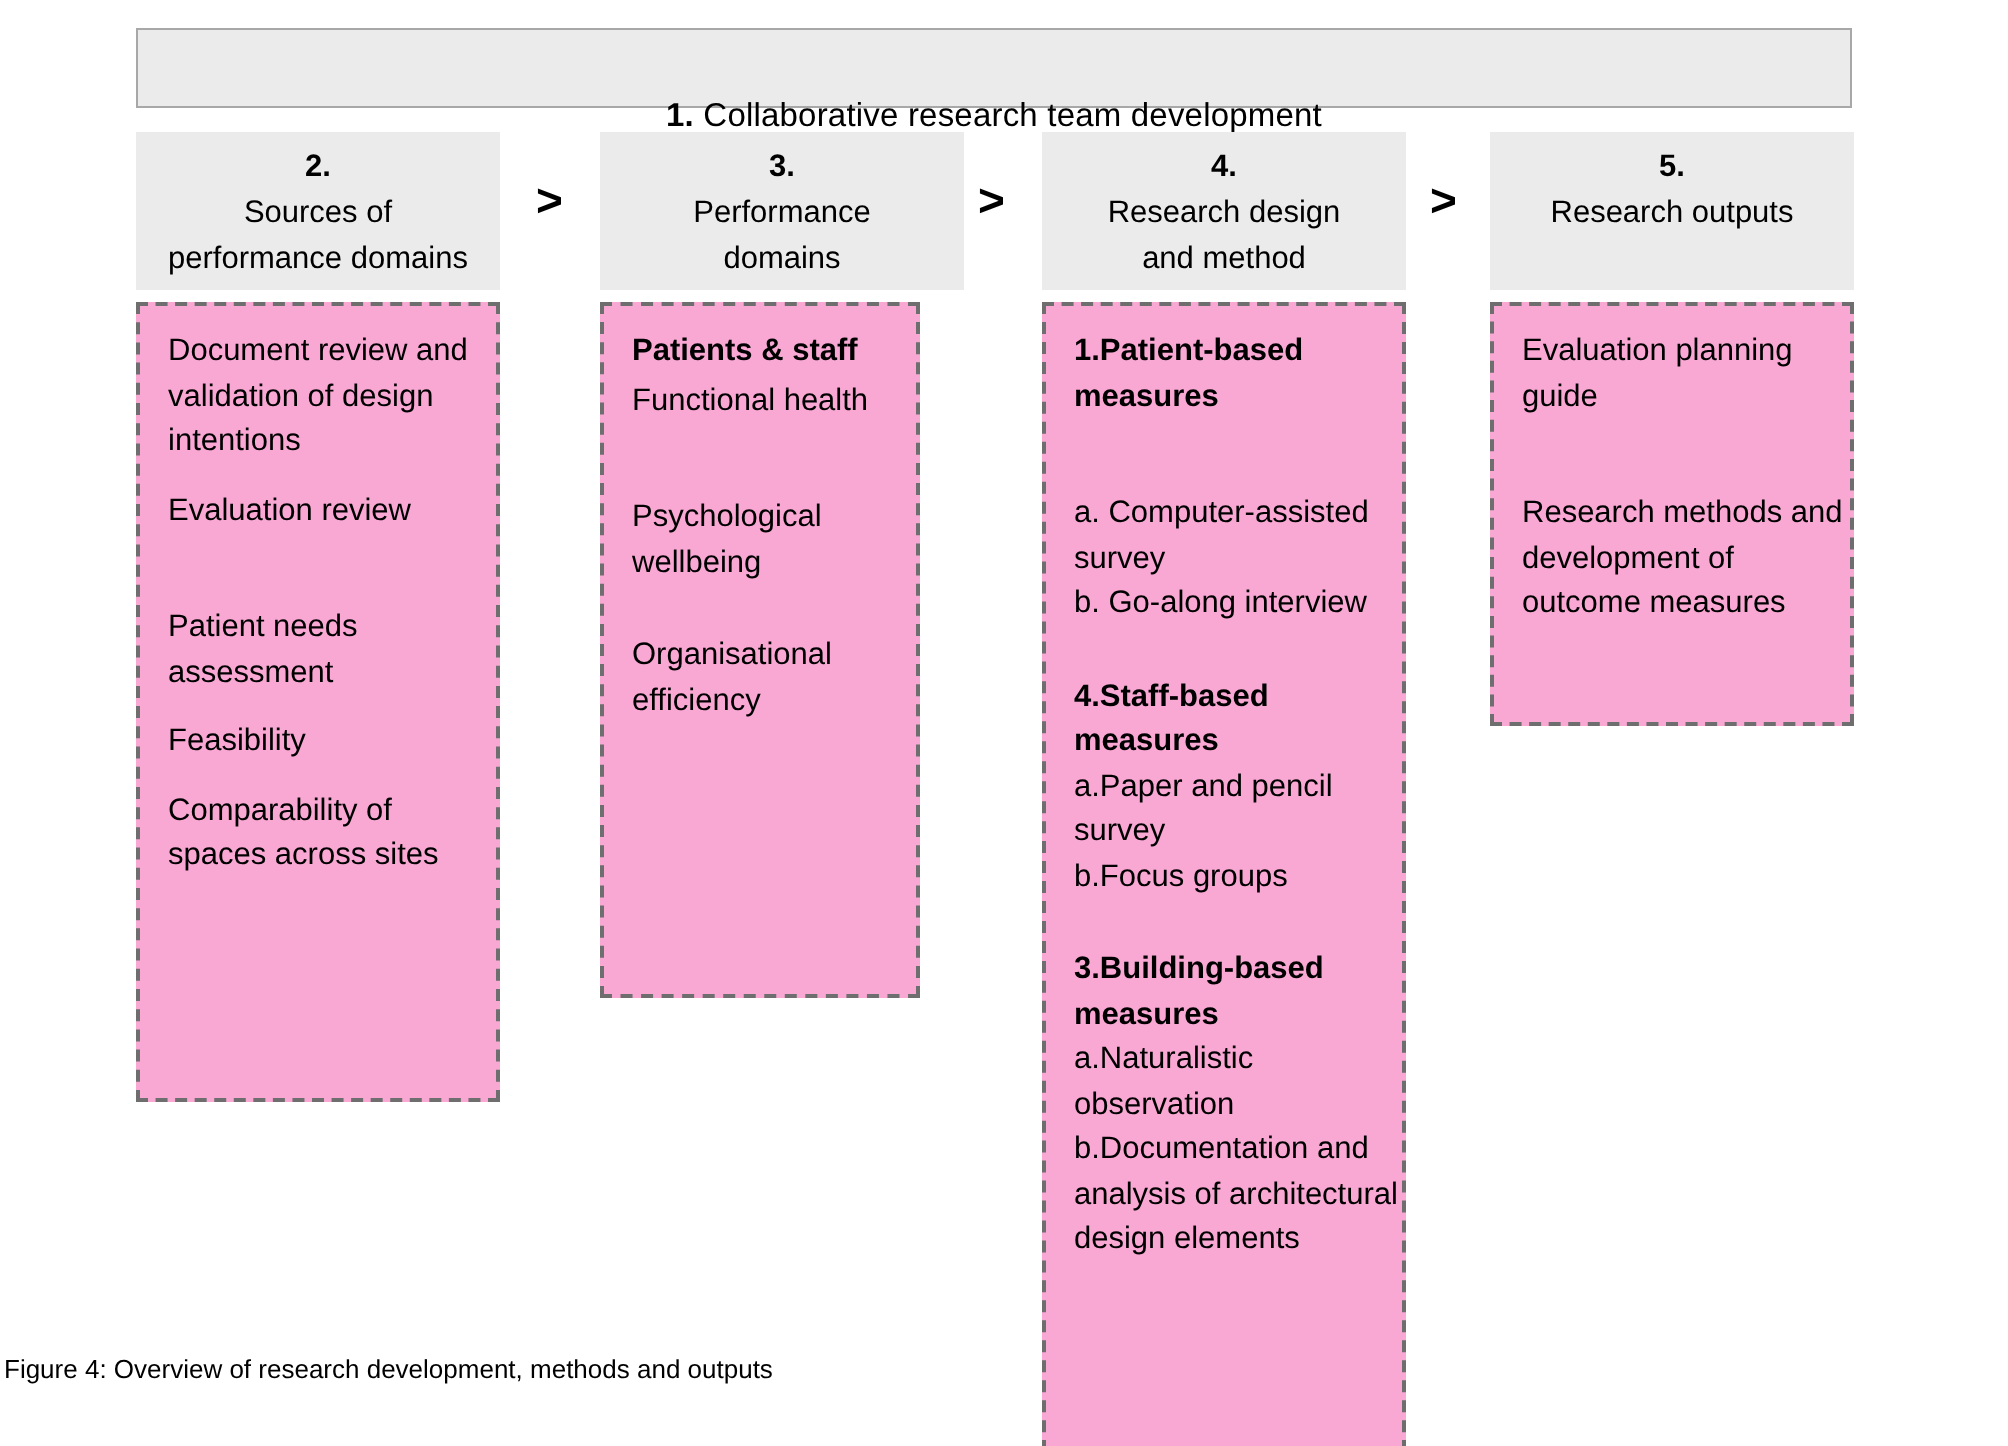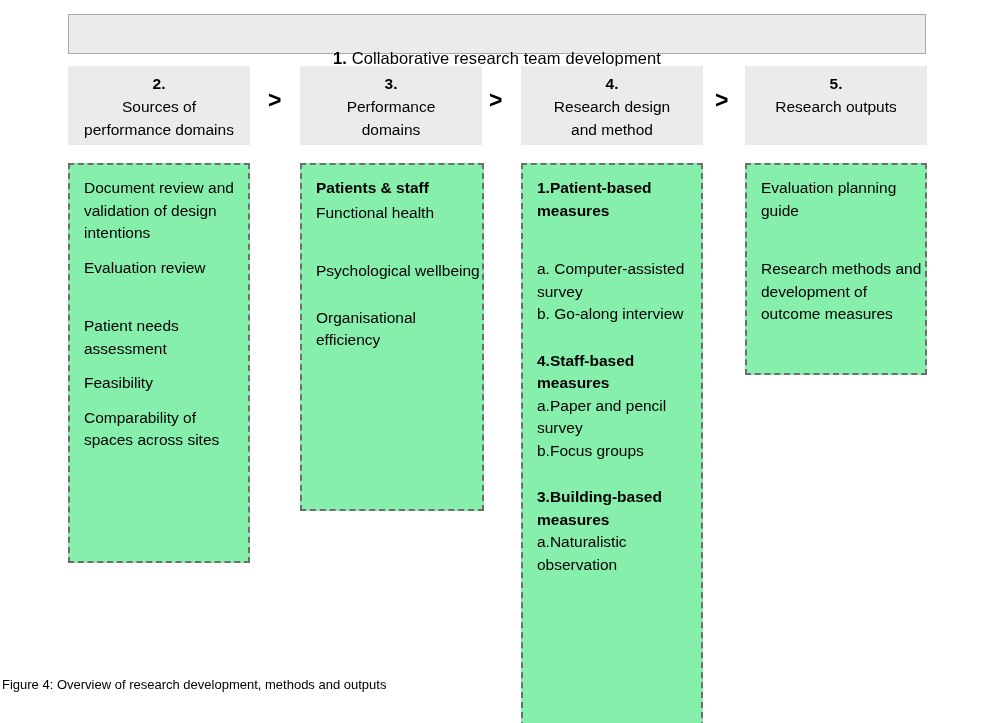--- a/index.html
+++ b/index.html
@@ -58,27 +58,26 @@
     font-weight: bold;
     display: block;
     line-height: 22px;
   }
   .col-header .hdr-line {
     display: block;
   }
 
   .col-body {
     position: absolute;
-    background: #86efac;
+    background: #f9a8d4;
     box-sizing: border-box;
     border: 2px dashed #6e6e6e;
     padding: 12px 0 24px 14px;
     font-size: 15.5px;
     line-height: 22.5px;
-    margin-top: 12px;
   }
   .col-body .entry {
     margin: 0;
     padding: 0;
   }
   .entry.bold {
     font-weight: bold;
   }
   .entry.gap-xs { margin-top: 2px; }
   .entry.gap-sm { margin-top: 12px; }
@@ -129,21 +128,21 @@
 </div>
 
 <span class="chevron" style="left:268px; top:89px;">&gt;</span>
 
 <div class="column" id="col3" style="left:300px; width:182px;">
   <div class="col-header" style="width:182px; height:79px;">
     <span class="hdr-num">3.</span>
     <span class="hdr-line">Performance</span>
     <span class="hdr-line">domains</span>
   </div>
-  <div class="col-body" style="left:0px; top:85px; width:184px; height:348px;">
+  <div class="col-body" style="left:0px; top:85px; width:160px; height:348px;">
     <p class="entry bold">Patients &amp; staff</p>
     <p class="entry gap-xs">Functional health</p>
     <p class="entry gap-lg">Psychological wellbeing</p>
     <p class="entry gap-md">Organisational efficiency</p>
   </div>
 </div>
 
 <span class="chevron" style="left:489px; top:89px;">&gt;</span>
 
 <div class="column" id="col4" style="left:521px; width:182px;">
@@ -154,20 +153,21 @@
   </div>
   <div class="col-body" style="left:0px; top:85px; width:182px; height:605px;">
     <p class="entry bold">1.Patient-based measures</p>
     <p class="entry gap-lg">a. Computer-assisted survey</p>
     <p class="entry">b. Go-along interview</p>
     <p class="entry bold gap-md">4.Staff-based measures</p>
     <p class="entry">a.Paper and pencil survey</p>
     <p class="entry">b.Focus groups</p>
     <p class="entry bold gap-md">3.Building-based measures</p>
     <p class="entry">a.Naturalistic observation</p>
+    <p class="entry">b.Documentation and analysis of architectural design elements</p>
   </div>
 </div>
 
 <span class="chevron" style="left:715px; top:89px;">&gt;</span>
 
 <div class="column" id="col5" style="left:745px; width:182px;">
   <div class="col-header" style="width:182px; height:79px;">
     <span class="hdr-num">5.</span>
     <span class="hdr-line">Research outputs</span>
   </div>

